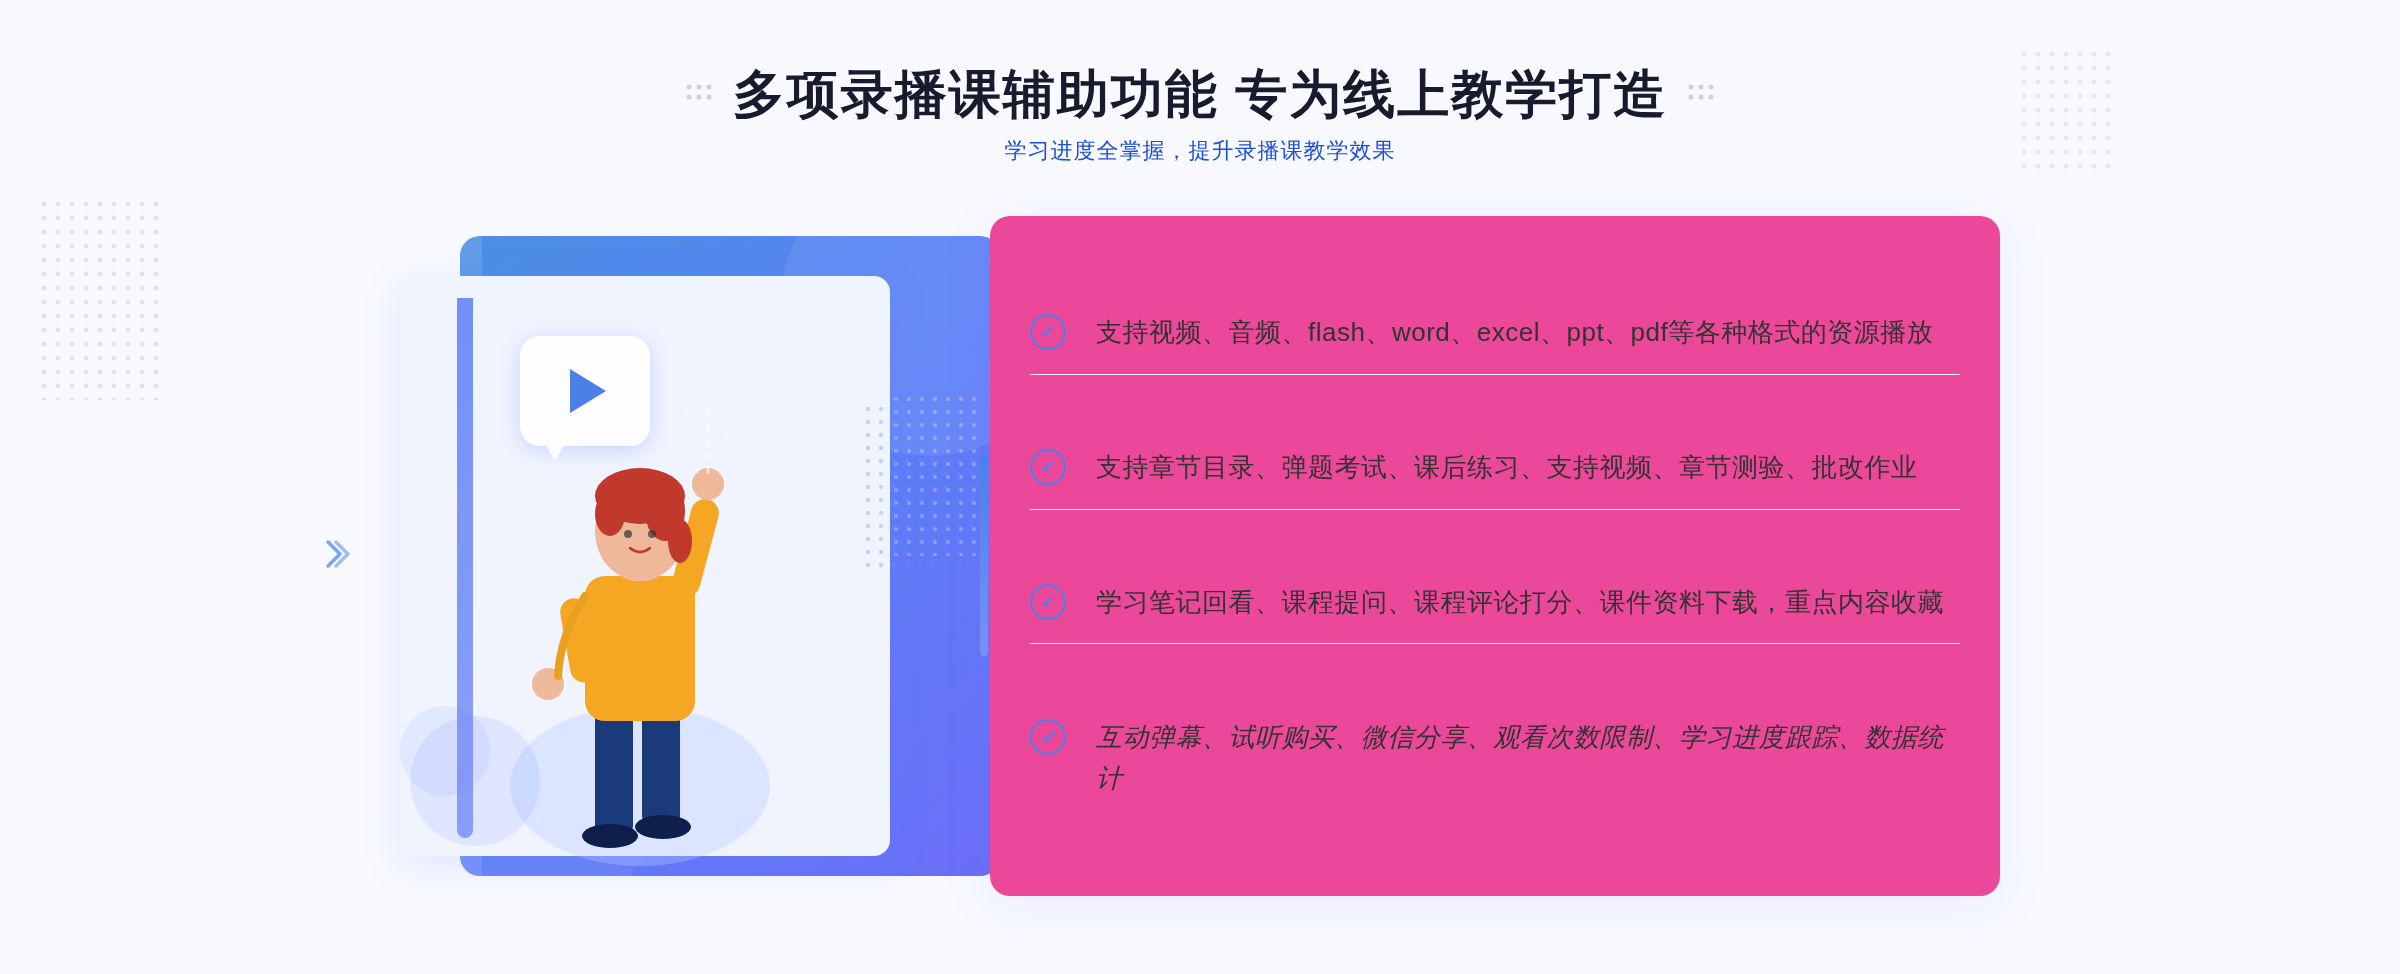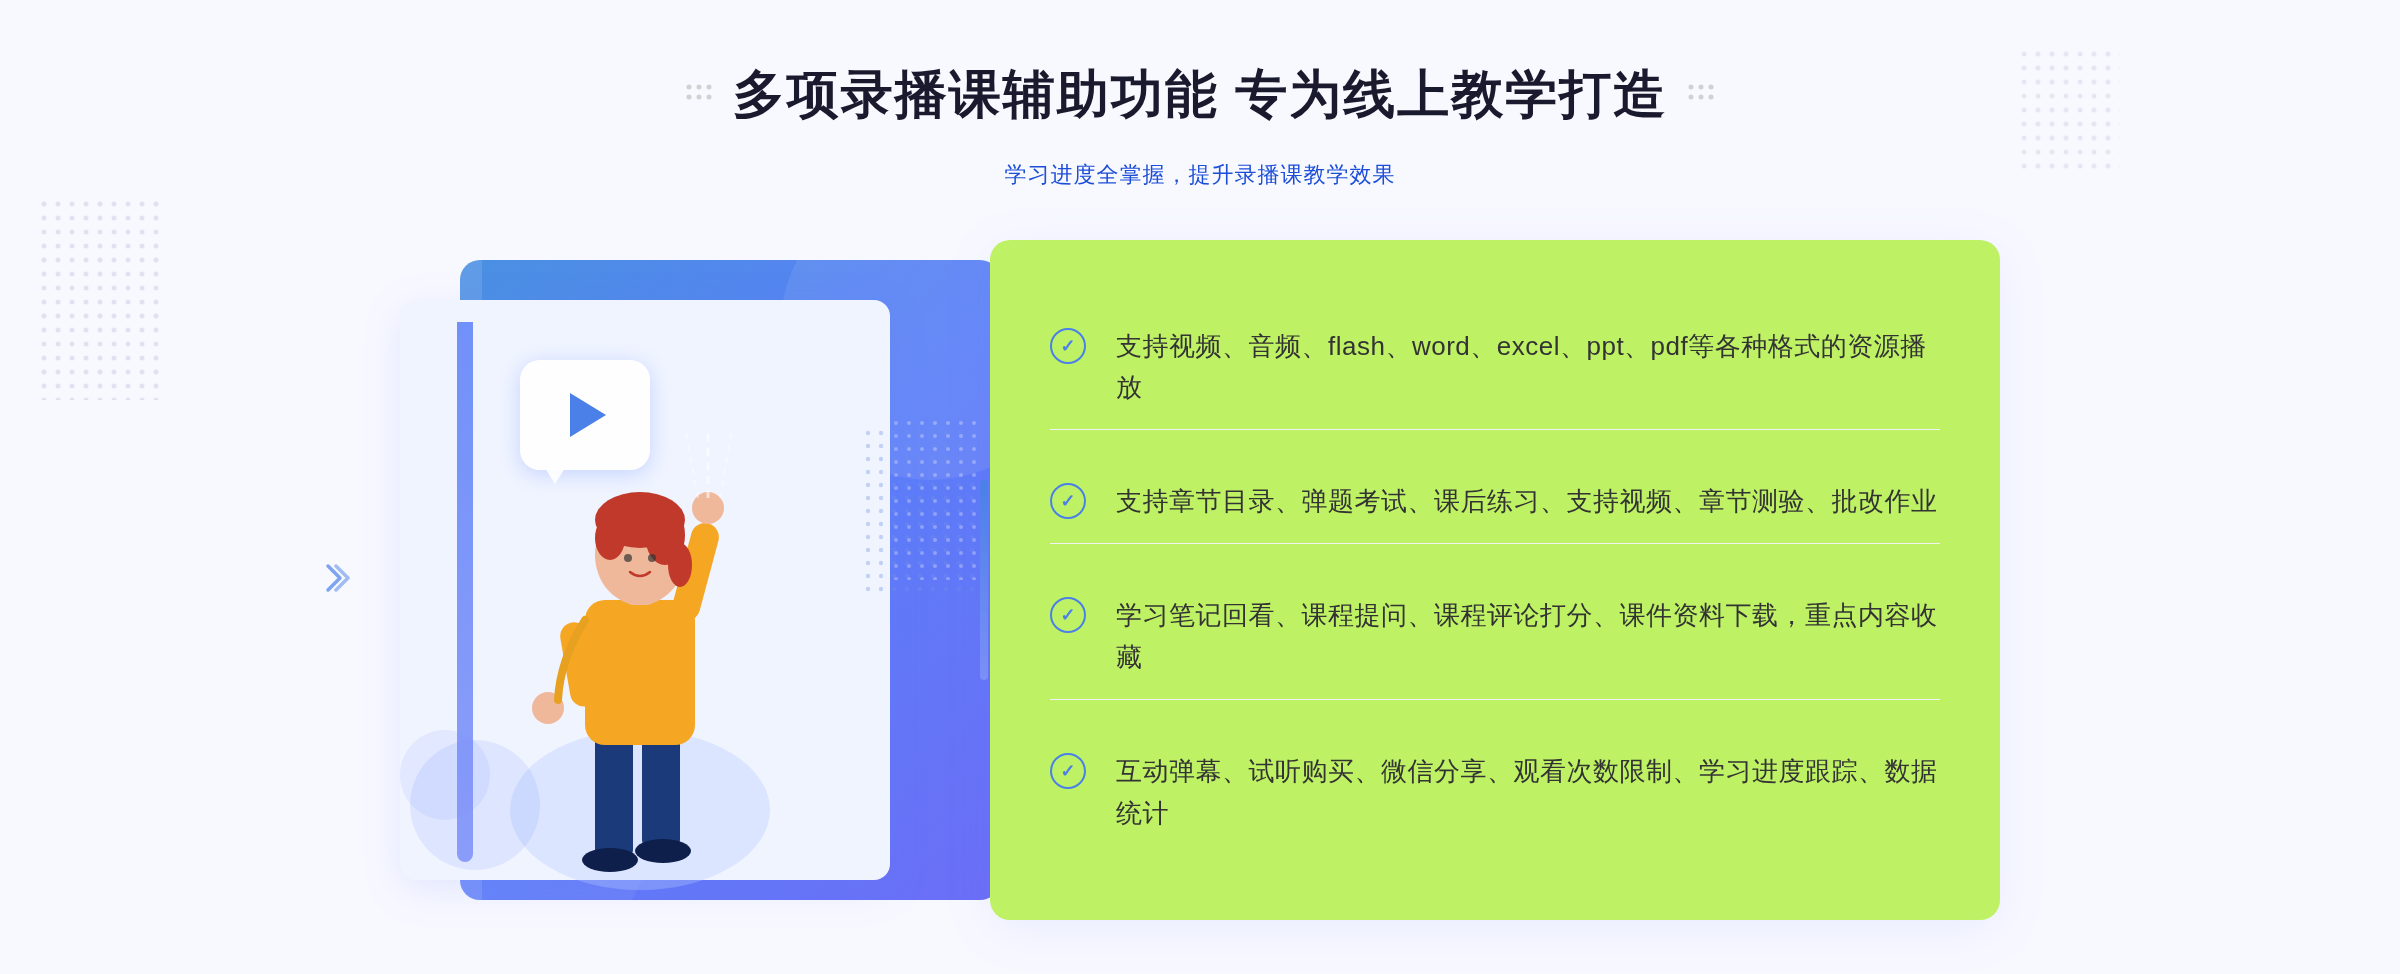--- a/index.html
+++ b/index.html
@@ -45,21 +45,21 @@
       margin-bottom: 50px;
       position: relative;
       z-index: 2;
     }
 
     .header-title-wrapper {
       display: flex;
       align-items: center;
       justify-content: center;
       gap: 20px;
-      margin-bottom: 30px;
+      margin-bottom: 6px;
     }
 
     .main-title {
       font-size: 52px;
       font-weight: 700;
       color: #1a1a2e;
       letter-spacing: 2px;
     }
 
     .subtitle {
@@ -169,41 +169,42 @@
       height: 0;
       border-top: 22px solid transparent;
       border-bottom: 22px solid transparent;
       border-left: 36px solid #4a80e8;
       margin-left: 6px;
     }
 
     
     .features-area {
       flex: 1;
-      background: #bef264;
+      background: #ec4899;
       border-radius: 20px;
-      padding: 50px 60px;
+      padding: 50px 40px;
       margin-left: -30px;
       box-shadow: 0 10px 50px rgba(100,120,255,0.1);
       display: flex;
       flex-direction: column;
       justify-content: space-around;
       z-index: 1;
     }
 
     .feature-item {
       display: flex;
       align-items: flex-start;
       gap: 30px;
       padding: 20px 0;
       border-bottom: 1px solid #f0f2f8;
     }
 
     .feature-item:last-child {
       border-bottom: none;
+      font-style: italic;
     }
 
     .check-icon {
       flex-shrink: 0;
       width: 36px;
       height: 36px;
       margin-top: 2px;
     }
 
     .check-circle {

